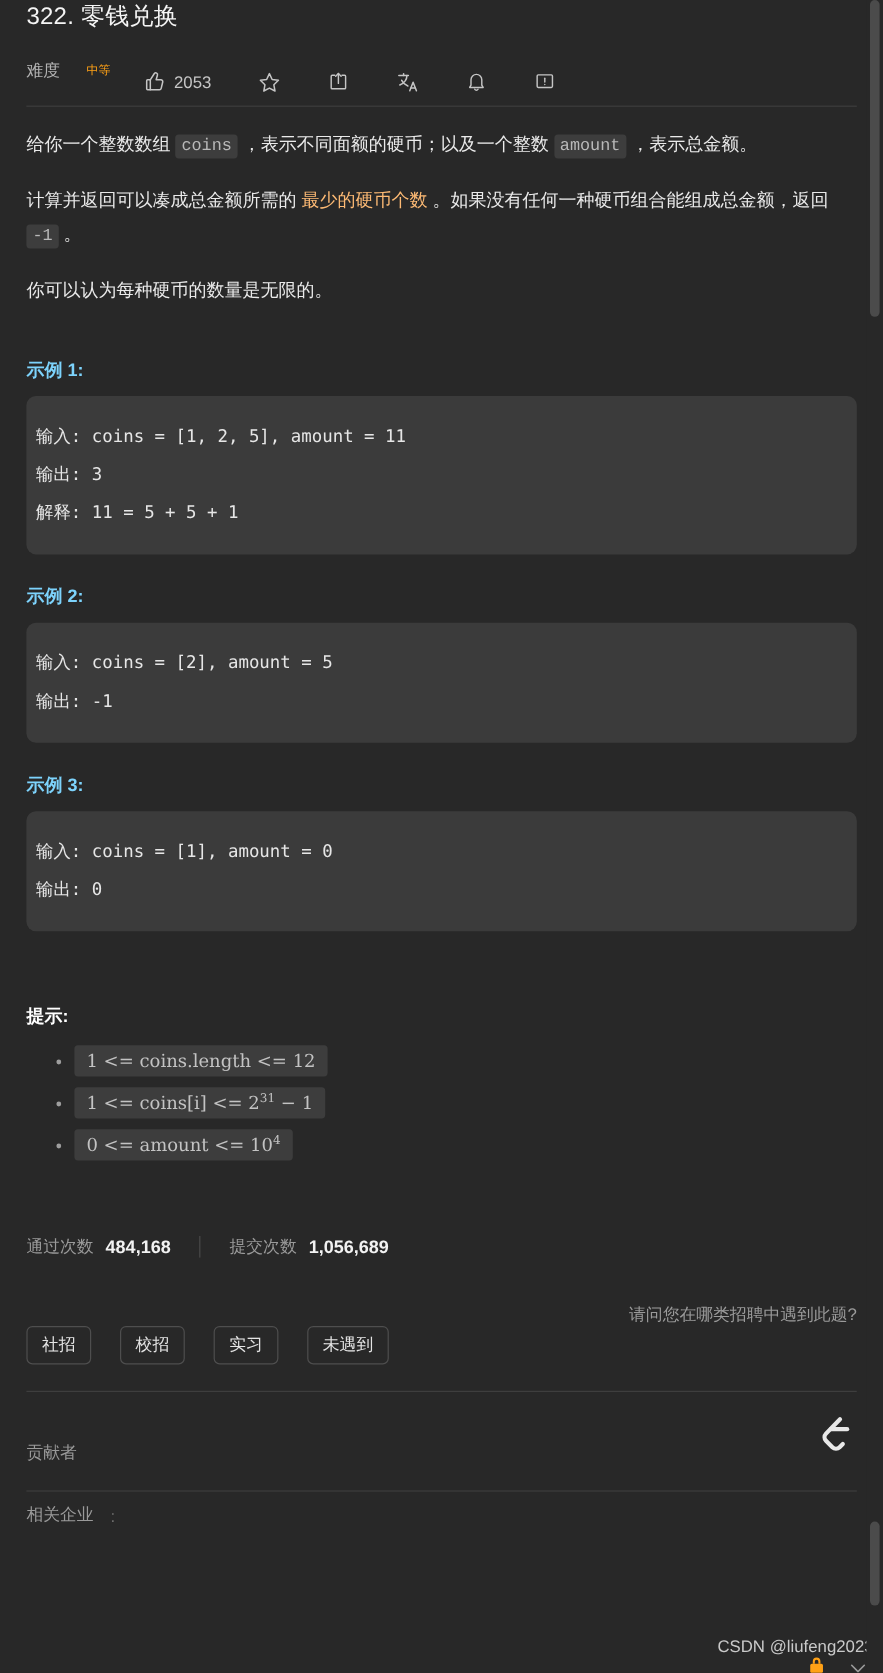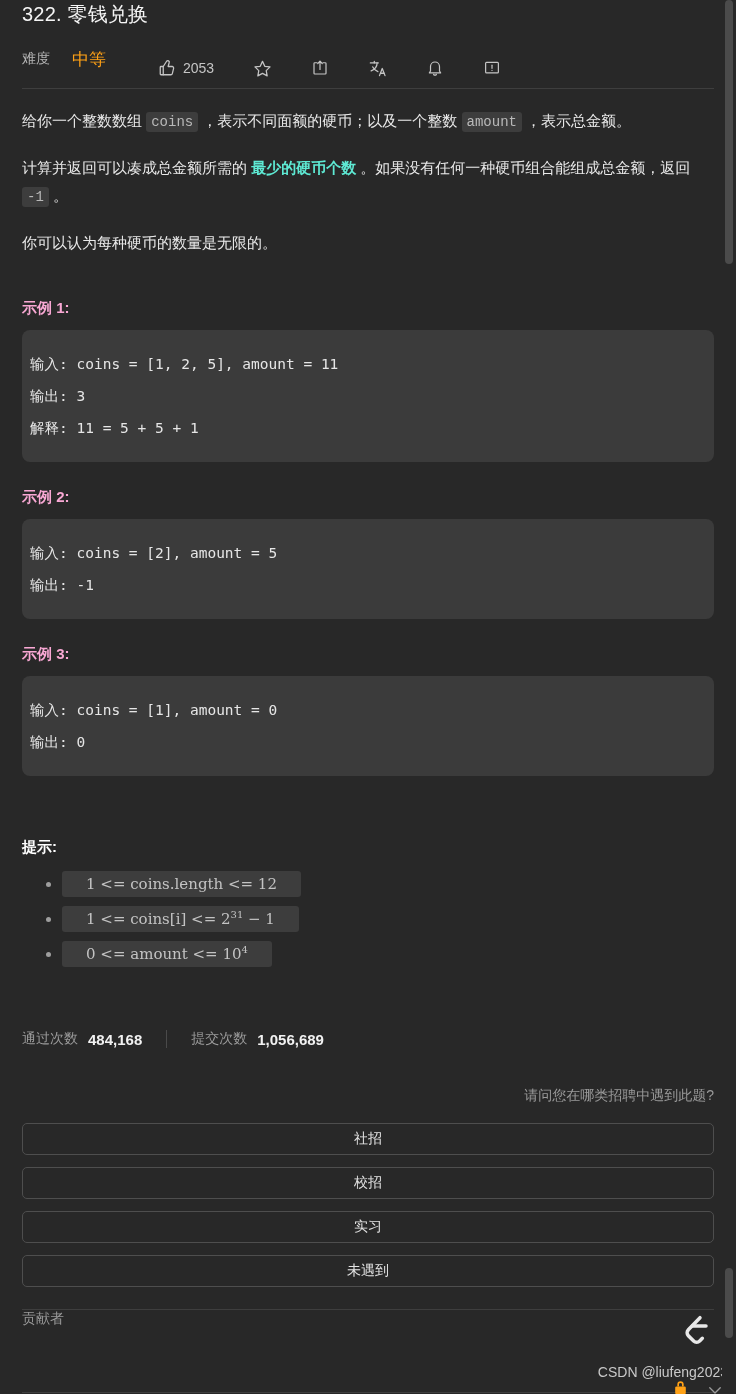--- a/index.html
+++ b/index.html
@@ -40,23 +40,23 @@
     height: 42px;
     margin-top: 10px;
     gap: 12px;
   }
   .meta-label {
     font-size: 14px;
     color: #b3b3b3;
     margin-right: 10px;
   }
   .difficulty {
-    font-size: 17px;
+    font-size: 10px;
     color: #ffa116;
-    margin-right: 40px;
+    margin-right: 16px;
   }
   .icon-btn {
     display: inline-flex;
     align-items: center;
     color: #c5c5c5;
     margin-right: 27px;
     cursor: pointer;
     margin-top: 18px;
   }
   .icon-btn svg { display: block; }
@@ -84,26 +84,26 @@
   p.para.tight { margin-bottom: 17px; }
 
   code.inline {
     font-family: Liberation Mono, monospace;
     background: #3d3d3d;
     color: #b9b9b9;
     border-radius: 3px;
     padding: 2px 5px;
     font-size: 14px;
   }
-  b.strong { font-weight: 700; color: #5eead4; }
+  b.strong { font-weight: 400; color: #fdba74; }
 
   h3.example-title {
     font-size: 15px;
     font-weight: 700;
-    color: #f9a8d4;
+    color: #7dd3fc;
     margin: 26px 0 12px 0;
   }
   h3.example-title:first-of-type { margin-top: 42px; }
 
   pre.codeblock {
     background: #3b3b3b;
     border-radius: 8px;
     padding: 18px 8px;
     font-family: "DejaVu Sans Mono", "Liberation Mono", monospace;
     font-size: 14.5px;
@@ -126,21 +126,21 @@
   }
   ul.hints li {
     margin-bottom: 9px;
     color: #9e9e9e;
   }
   .katex {
     font-family: "DejaVu Serif", "Liberation Serif", serif;
     background: #3d3d3d;
     color: #c3c3c3;
     border-radius: 3px;
-    padding: 3px 24px;
+    padding: 3px 10px;
     font-size: 15px;
     display: inline-block;
     line-height: 20px;
   }
   .katex sup {
     font-size: 10px;
     vertical-align: super;
     line-height: 0;
   }
 
@@ -170,23 +170,21 @@
 
   .survey-q {
     font-size: 14px;
     color: #9a9a9a;
     margin-top: 36px;
     text-align: right;
   }
 
   .survey-btns {
     display: flex;
-    gap: 12px;
-    margin-top: 18px;
-    flex-direction: column;
+    gap: 24px;
   }
   .survey-btn {
     border: 1px solid #4e4e4e;
     border-radius: 5px;
     background: transparent;
     color: #e4e4e4;
     font-size: 14px;
     font-family: inherit;
     padding: 6px 12px;
     cursor: pointer;
@@ -194,21 +192,21 @@
 
   
   .footer-divider {
     height: 1px;
     background: #3e3e3e;
     margin-top: 22px;
   }
 
   .footer-row {
     display: flex;
-    align-items: flex-start;
+    align-items: flex-end;
     justify-content: space-between;
     height: 60px;
   }
   .footer-label {
     font-size: 14px;
     color: #9a9a9a;
   }
   .lc-logo { color: #e8e8e8; }
 
   .footer-row2 {

